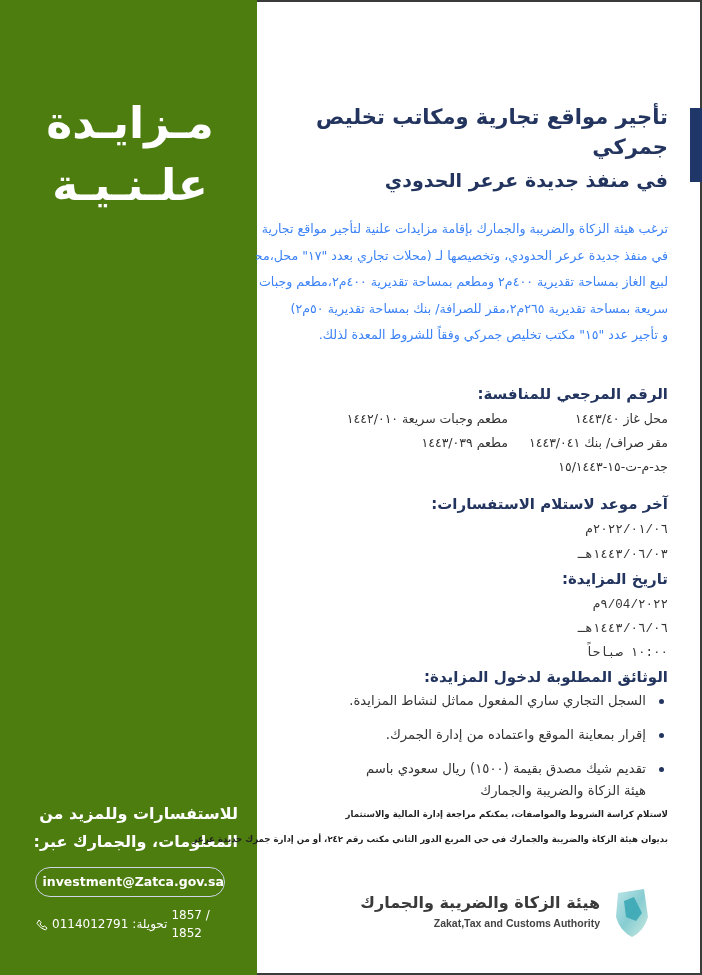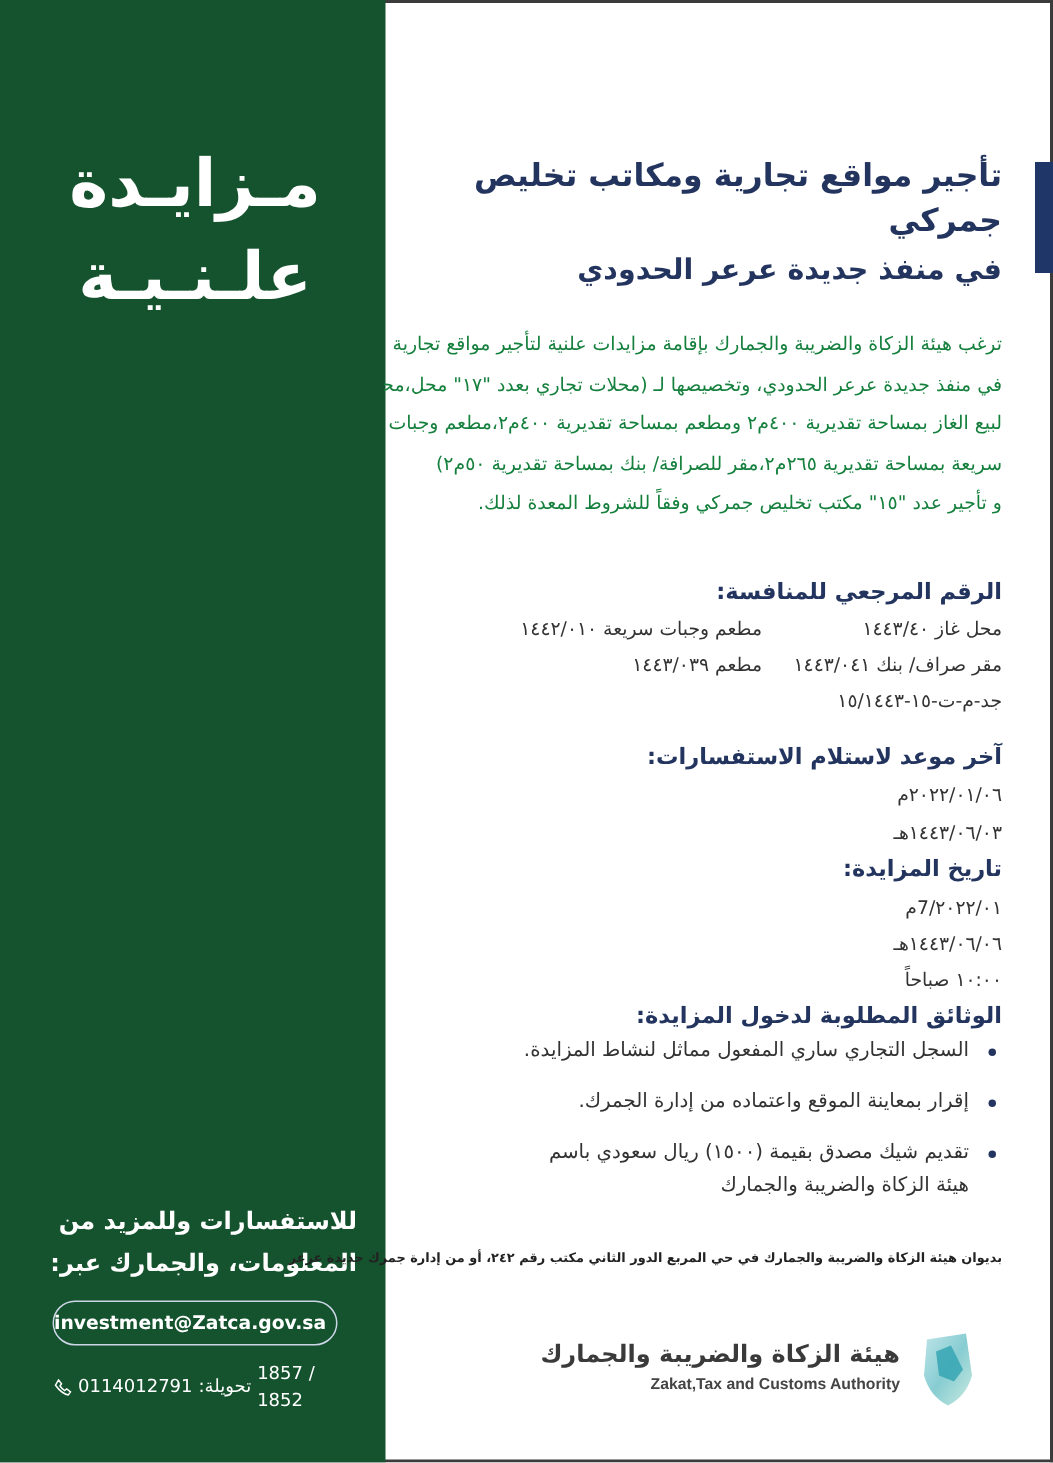--- a/index.html
+++ b/index.html
@@ -5,40 +5,40 @@
   * { box-sizing: border-box; margin: 0; padding: 0; }
   html, body { width: 702px; height: 975px; background: #ffffff; overflow: hidden; }
   body { position: relative; font-family: "DejaVu Sans", sans-serif; }
 
   .frame {
     position: absolute; left: 0; top: 0; width: 702px; height: 975px;
     border: 2px solid #3b3b3b; border-left: none; background: #ffffff;
   }
   .sidebar {
     position: absolute; left: 0; top: 0; width: 257px; height: 975px;
-    background: #14532d;
+    background: #4d7c0f;
   }
   .side-title {
     position: absolute; left: 20px; width: 220px; text-align: center;
     color: #ffffff; font-weight: bold; font-size: 44px; line-height: 60px;
     direction: rtl; letter-spacing: 6px;
   }
   .side-title.t1 { top: 93px; }
   .side-title.t2 { top: 155px; }
 
   .contact-text {
     position: absolute; left: 10px; width: 228px; top: 800px;
     color: #ffffff; font-weight: bold; font-size: 16px; line-height: 28px;
     direction: rtl; text-align: right;
   }
   .email-pill {
     position: absolute; left: 35px; top: 867px; width: 190px; height: 30px;
     border: 1.5px solid #cdd6e8; border-radius: 16px;
     color: #ffffff; font-family: "DejaVu Sans", sans-serif; font-weight: bold;
-    font-size: 12.5px; line-height: 27px; text-align: left; text-decoration: none;
+    font-size: 12.5px; line-height: 27px; text-align: right; text-decoration: none;
     display: block;
   }
   .phone-line {
     position: absolute; left: 36px; top: 906px; width: 200px;
     color: #ffffff; font-size: 12px; line-height: 18px;
     display: flex; align-items: center; gap: 4px; direction: ltr;
   }
   .phone-icon { width: 12px; height: 12px; display: inline-block; }
 
   .main { position: absolute; left: 270px; top: 0; width: 420px; height: 739px; direction: rtl; }
@@ -48,38 +48,38 @@
   }
   .title {
     position: absolute; right: 22px; width: 400px; text-align: right;
     color: #23355f; font-weight: bold; direction: rtl;
   }
   .title.t1 { top: 102px; font-size: 21px; line-height: 30px; }
   .title.t2 { top: 166px; font-size: 19px; line-height: 28px; }
 
   .intro {
     position: absolute; right: 22px; top: 216px; width: 412px;
-    color: #15803d; font-size: 12.6px; line-height: 26.5px; direction: rtl; text-align: right;
+    color: #3b82f6; font-size: 12.6px; line-height: 26.5px; direction: rtl; text-align: right;
   }
   .intro p { white-space: nowrap; overflow: hidden; }
 
   .section-h {
     position: absolute; right: 22px; color: #23355f; font-weight: bold;
     font-size: 15px; line-height: 22px; direction: rtl; text-align: right;
   }
   .ref-grid {
     position: absolute; right: 22px; top: 410px; width: 315px;
     display: grid; grid-template-columns: 160px 155px; direction: rtl;
     row-gap: 6px; color: #333; font-size: 12.5px; line-height: 18px;
   }
   .ref-grid span { white-space: nowrap; text-align: right; }
 
   .val-line {
     position: absolute; right: 22px; color: #333; font-size: 12.5px; line-height: 18px;
-    direction: rtl; text-align: center;
+    direction: rtl; text-align: center; font-family: Liberation Mono, monospace;
   }
 
   .docs {
     position: absolute; right: 22px; top: 690px; width: 320px; direction: rtl;
     color: #333; font-size: 13.2px; line-height: 22px; list-style: none;
   }
   .docs li { position: relative; padding-right: 22px; margin-bottom: 12px; }
   .docs li::before {
     content: ""; position: absolute; right: 4px; top: 9px; width: 5px; height: 5px;
     border-radius: 50%; background: #23355f;
@@ -152,31 +152,32 @@
     <span>مقر صراف/ بنك ١٤٤٣/٠٤١</span>
     <span>مطعم ١٤٤٣/٠٣٩</span>
     <span>جد-م-ت-١٥-١٥/١٤٤٣</span>
   </div>
 
   <div class="section-h" style="top:493px;">آخر موعد لاستلام الاستفسارات:</div>
   <div class="val-line" style="top:521px;">٢٠٢٢/٠١/٠٦م</div>
   <div class="val-line" style="top:546px;">١٤٤٣/٠٦/٠٣هـ</div>
 
   <div class="section-h" style="top:568px;">تاريخ المزايدة:</div>
-  <div class="val-line" style="top:596px;">٢٠٢٢/٠١/7م</div>
+  <div class="val-line" style="top:596px;">٢٠٢٢/04/٩م</div>
   <div class="val-line" style="top:620px;">١٤٤٣/٠٦/٠٦هـ</div>
   <div class="val-line" style="top:644px;">١٠:٠٠ صباحاً</div>
 
   <div class="section-h" style="top:666px;">الوثائق المطلوبة لدخول المزايدة:</div>
   <ul class="docs">
     <li>السجل التجاري ساري المفعول مماثل لنشاط المزايدة.</li>
     <li>إقرار بمعاينة الموقع واعتماده من إدارة الجمرك.</li>
     <li>تقديم شيك مصدق بقيمة (١٥٠٠) ريال سعودي باسم هيئة الزكاة والضريبة والجمارك</li>
   </ul>
 
+  <div class="note" style="top:807px;">لاستلام كراسة الشروط والمواصفات، يمكنكم مراجعة إدارة المالية والاستثمار</div>
   <div class="note" style="top:832px;">بديوان هيئة الزكاة والضريبة والجمارك في حي المربع الدور الثاني مكتب رقم ٢٤٢، أو من إدارة جمرك جديدة عرعر</div>
 </div>
 
 <div class="logo">
   <div class="logo-ar">هيئة الزكاة والضريبة والجمارك</div>
   <div class="logo-en">Zakat,Tax and Customs Authority</div>
   <svg class="logo-mark" viewBox="0 0 36 52">
     <defs>
       <linearGradient id="lg" x1="0" y1="0" x2="1" y2="1">
         <stop offset="0" stop-color="#a9dce0"></stop>

